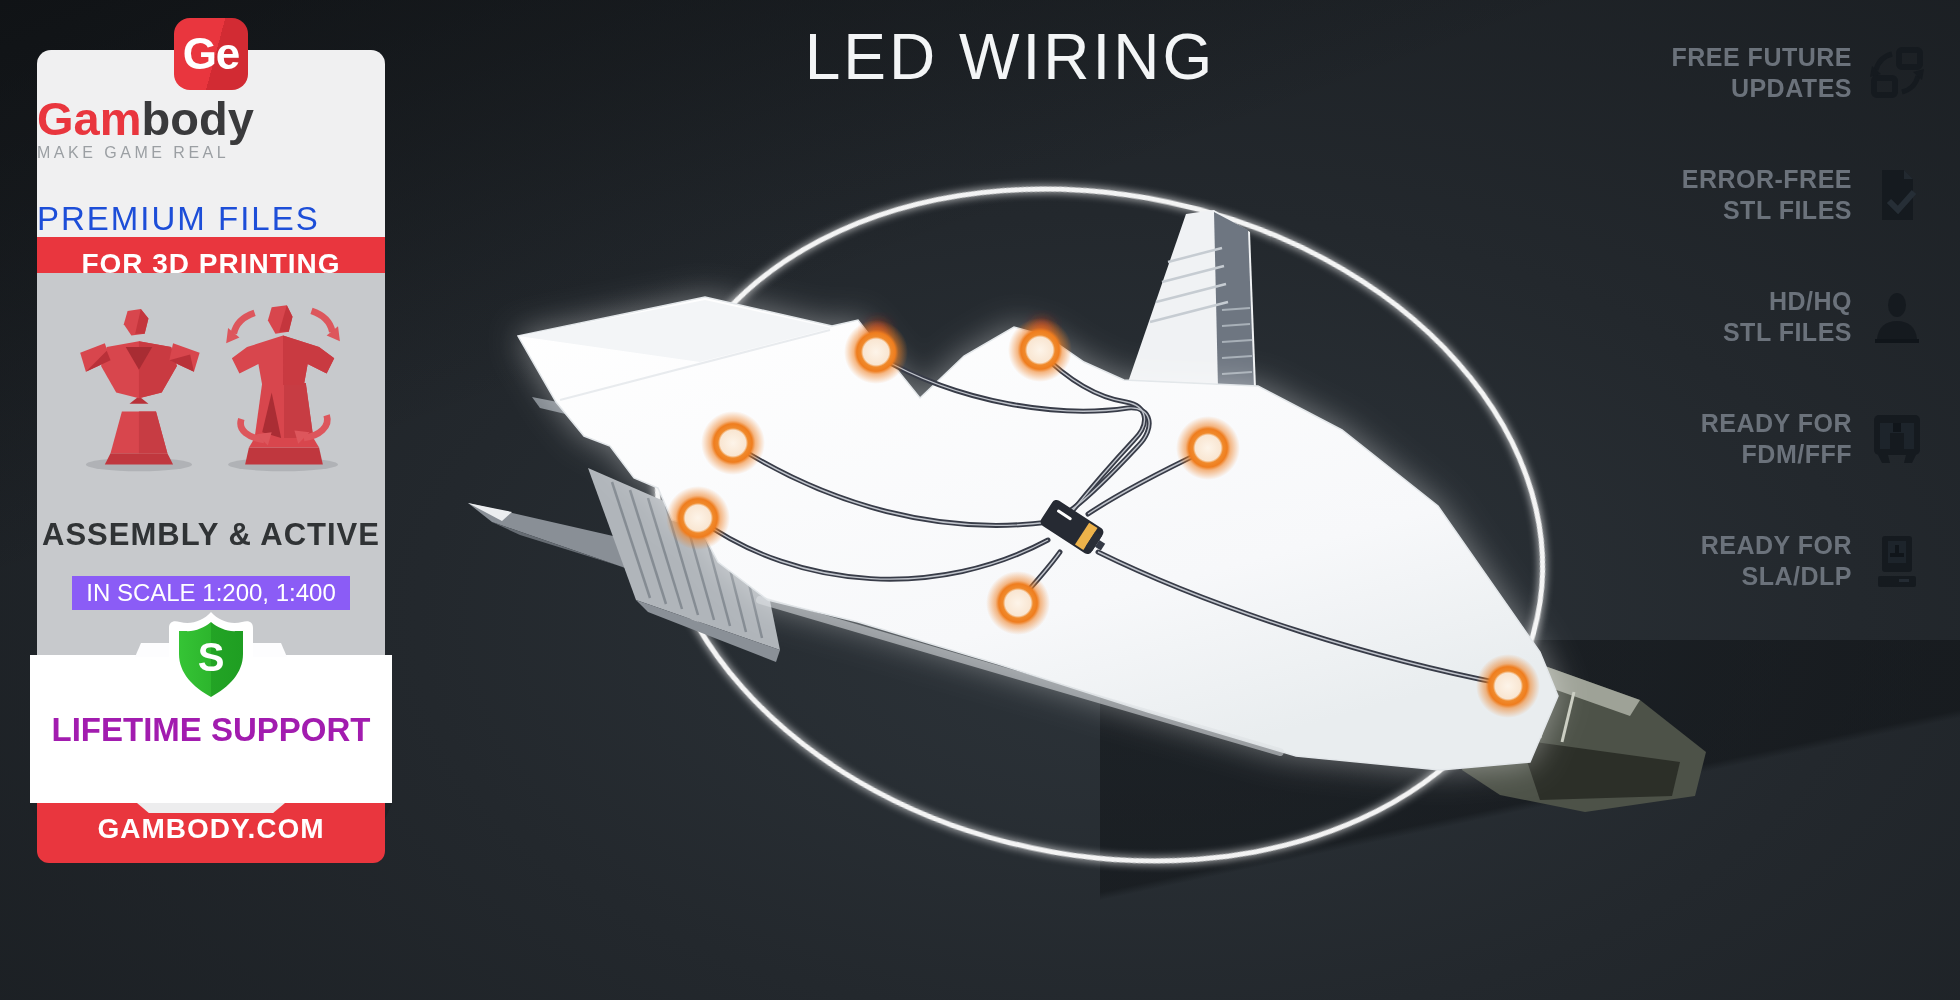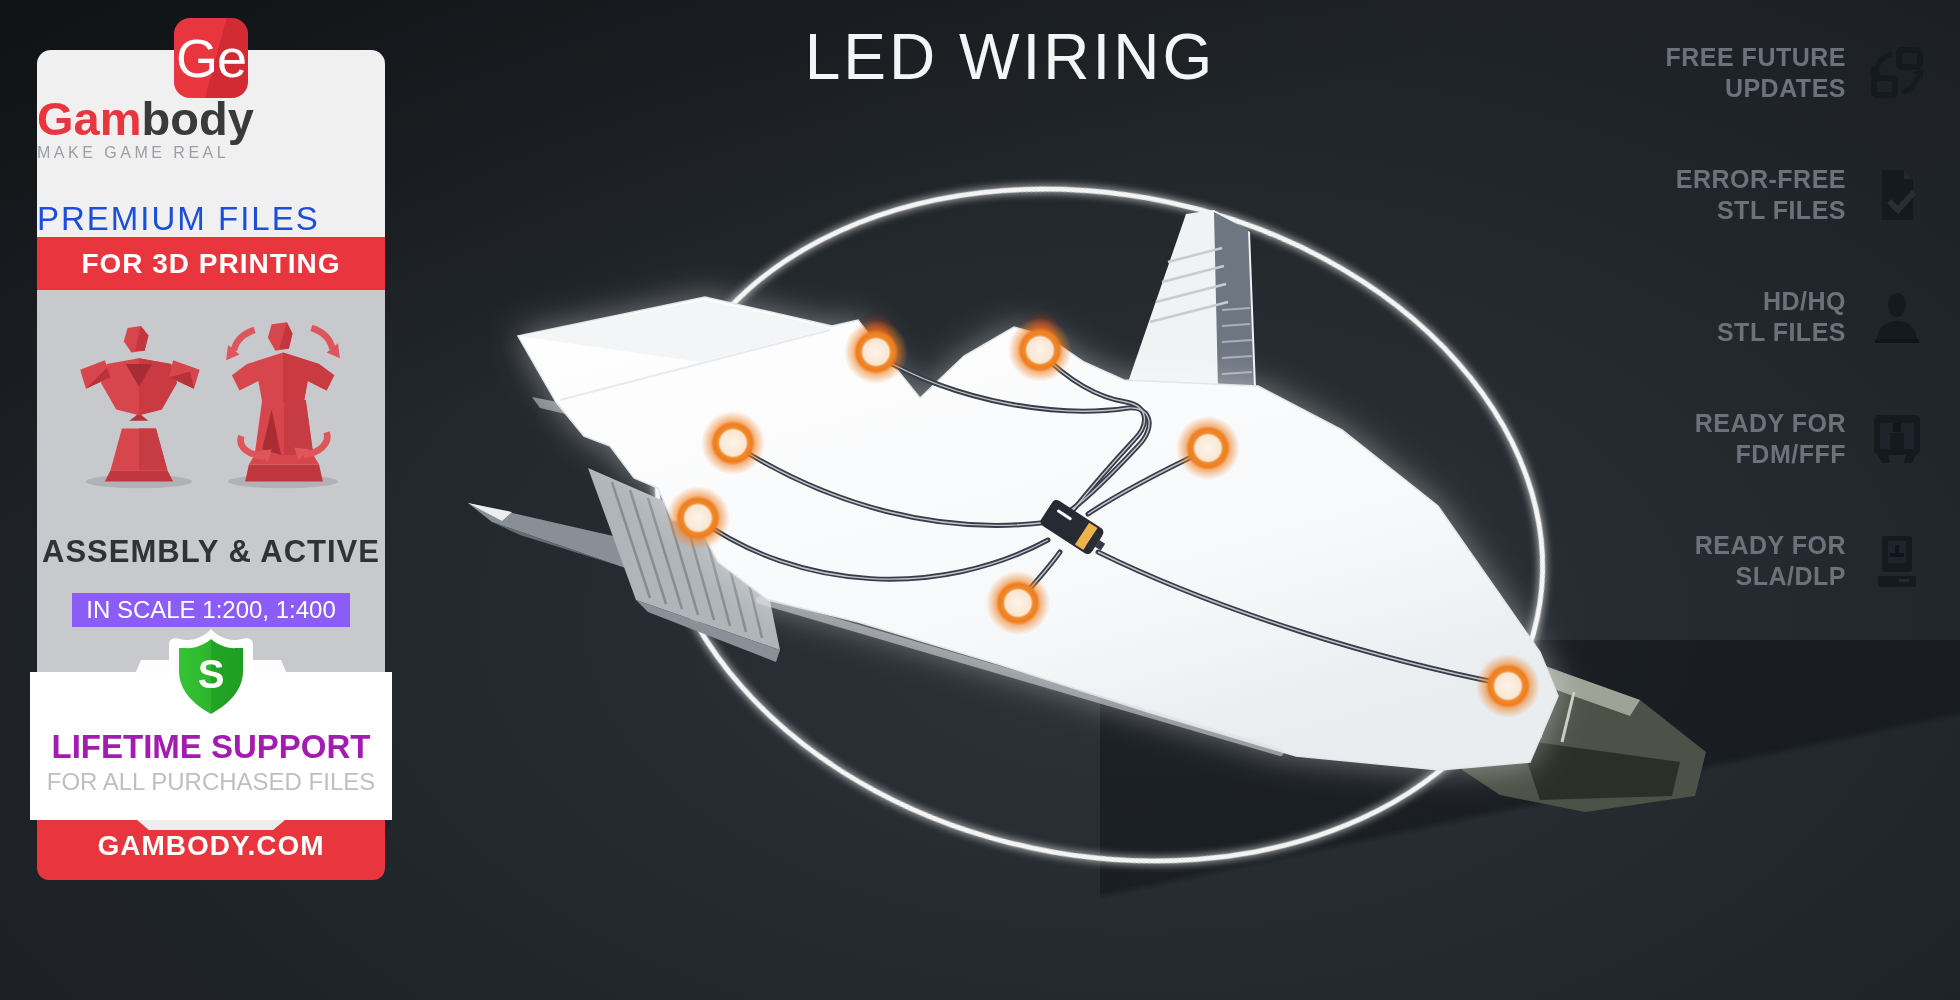--- a/index.html
+++ b/index.html
@@ -18,42 +18,42 @@
   
   #scene{ position:absolute; left:0; top:0; z-index:1; }
 
   
   .title{ position:absolute; left:660px; top:16px; width:700px; z-index:2;
     text-align:center; color:#f3f5f6; font-size:64px; font-weight:300;
     letter-spacing:3px; line-height:82px; }
 
   
   .features{ position:absolute; top:40px; right:24px; z-index:2; }
-  .feat{ display:flex; align-items:center; justify-content:flex-end; gap:12px;
+  .feat{ display:flex; align-items:center; justify-content:flex-end; gap:6px;
     height:66px; margin-bottom:56px; }
   .feat-text{ text-align:right; color:#6b727b; font-size:25px; font-weight:700;
     line-height:31px; letter-spacing:.5px; }
   .feat-text span{ display:block; }
   .feat-icon{ width:78px; height:66px; display:flex; align-items:center; justify-content:center; }
 
   
   .promo{ position:absolute; left:37px; top:0; width:348px; z-index:4; }
   .badge{ position:absolute; top:18px; left:50%; transform:translateX(-50%);
-    width:74px; height:80px; border-radius:16px; z-index:6;
+    width:74px; height:72px; border-radius:16px; z-index:6;
     background:linear-gradient(105deg, var(--red,#e9363e) 55%, #d22b33 55%);
-    color:#fff; font-size:54px; font-weight:400; display:flex; align-items:center;
+    color:#fff; font-size:44px; font-weight:700; display:flex; align-items:center;
     justify-content:center; letter-spacing:-1px; }
   .card-main{ margin-top:50px; }
   .sec-head{ background:#f0f0f1; border-radius:14px 14px 0 0; height:187px;
     padding-top:44px; text-align:left; }
   .brand{ font-size:47px; font-weight:700; line-height:50px; color:#3a3a3c; }
   .brand .p1{ color:var(--red,#e9363e); }
   .tagline{ font-size:16px; letter-spacing:3.5px; color:#9b9fa3; line-height:18px; }
   .premium{ font-size:33px; line-height:33px; margin-top:40px; color:#1d4ed8; letter-spacing:2px; }
-  .sec-3d{ background:var(--red,#e9363e); height:53px; line-height:53px; text-align:center;
+  .sec-3d{ background:var(--red,#e9363e); height:36px; line-height:53px; text-align:center;
     color:#fff; font-size:28px; font-weight:700; letter-spacing:1px; }
   .sec-gray{ background:#c7c9cc; padding:19px 0 45px 0; text-align:center; }
   .figs{ display:block; margin:0 auto; }
   .assembly{ font-size:31px; line-height:34px; font-weight:700; color:#303335;
     letter-spacing:1px; margin-top:44px; }
   .scale-badge{ display:inline-block; margin-top:24px; background:#8b5cf6; color:#fff;
     font-size:24px; line-height:34px; padding:0 14px; }
   .sec-white{ position:relative; background:#fff; margin:0 -7px; height:148px;
     text-align:center; }
   .tab{ position:absolute; top:-12px; left:50%; transform:translateX(-50%);
@@ -380,21 +380,20 @@
               <stop offset="0.5" stop-color="#2db52d"></stop>
               <stop offset="0.5" stop-color="#23a425"></stop>
               <stop offset="1" stop-color="#1f9e22"></stop>
             </linearGradient>
           </defs>
           <path d="M48 4 C56 13 68 17 79 14 C86 12 90 14 90 20 L90 46 C90 70 71 87 48 98 C25 87 6 70 6 46 L6 20 C6 14 10 12 17 14 C28 17 40 13 48 4 Z" fill="#ffffff"></path>
           <path d="M48 14 C55 20 65 24 74 23 L80 23 L80 46 C80 65 66 79 48 89 C30 79 16 65 16 46 L16 23 L22 23 C31 24 41 20 48 14 Z" fill="url(#shGrad)"></path>
           <text x="48" y="63" text-anchor="middle" fill="#ffffff" font-size="40" font-weight="bold" font-family="Liberation Sans, sans-serif">S</text>
         </svg>
         <div class="support-title">LIFETIME SUPPORT</div>
-        <div class="support-sub">FOR ALL PURCHASED FILES</div>
       </div>
 
       <div class="sec-banner">
         <div class="fold l"></div>
         <div class="fold r"></div>
         <div class="notch"></div>
         <span>GAMBODY.COM</span>
       </div>
 
     </div>

